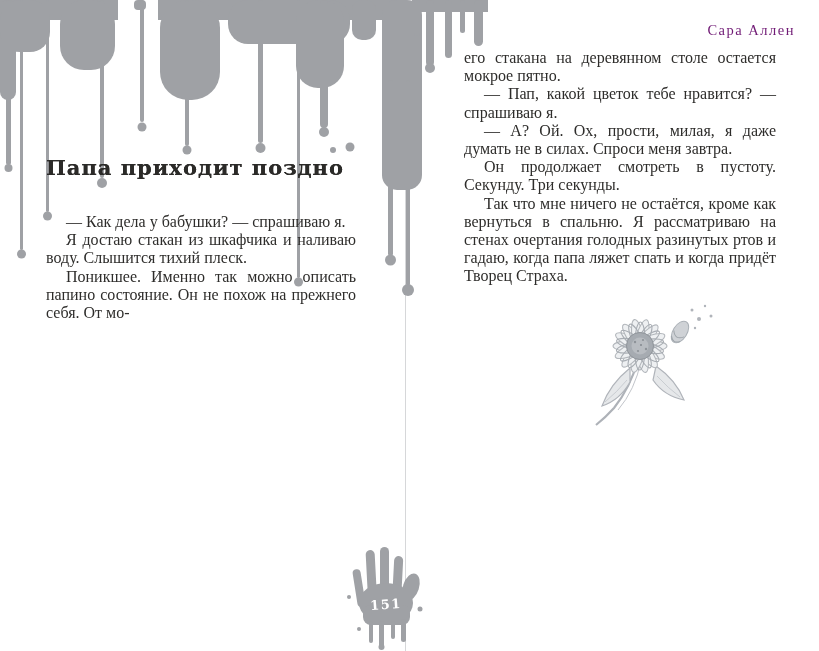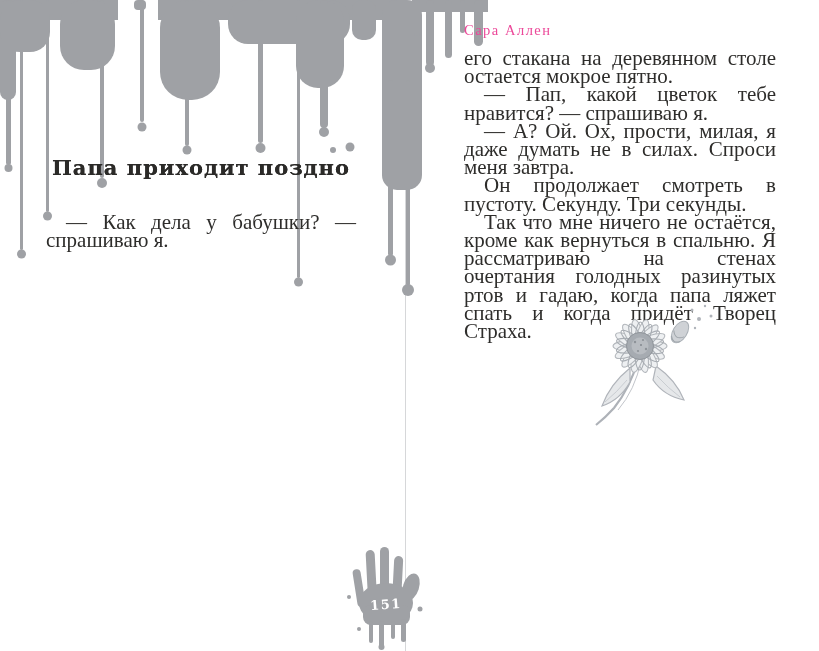--- a/index.html
+++ b/index.html
@@ -14,31 +14,31 @@
   
   .deco { position:absolute; pointer-events:none; }
   #drips   { left:0;   top:0;   width:500px; height:300px; }
   #handprint { left:345px; top:547px; width:80px; height:104px; }
   #sunflower { left:572px; top:288px; width:150px; height:140px; }
 
   
   .left-content { position:absolute; left:46px; top:155px; width:310px; }
   .chapter-title { font-family:"DejaVu Serif","Liberation Serif",serif;
                    font-weight:700; font-size:21px; letter-spacing:1px;
-                   color:#2b2a28; text-align:center; margin-bottom:33px;
+                   color:#2b2a28; margin-bottom:33px;
                    text-shadow:0 0 0.4px #2b2a28; }
 
   
-  .running-header { position:absolute; left:464px; top:22px; width:312px;
-                    text-align:left; font-size:14.5px; letter-spacing:1.5px;
-                    color:#ec4899; }
+  .running-header { position:absolute; left:483px; top:22px; width:312px;
+                    text-align:right; font-size:14.5px; letter-spacing:1.5px;
+                    color:#701a75; }
   .right-content { position:absolute; left:464px; top:49px; width:312px; }
 
   
-  .para { font-size:21px; line-height:18.2px; color:#2e2d2b;
+  .para { font-size:16px; line-height:18.2px; color:#2e2d2b;
           text-align:justify; text-indent:20px; }
   .para.no-indent { text-indent:0; }
 
   svg text.pagenum { font-family:"DejaVu Serif","Liberation Serif",serif;
                      font-weight:700; font-size:13px; letter-spacing:1.5px;
                      fill:#ffffff; }
 </style>
 </head>
 <body>
 
@@ -96,20 +96,22 @@
       <rect x="460" y="0" width="5" height="33" rx="2.5"></rect>
       <rect x="474" y="0" width="9" height="46" rx="4.5"></rect>
     </g>
   </svg>
 
   <section>
     <div class="left-content">
       <h1 class="chapter-title">Папа приходит поздно</h1>
       <div>
           <p class="para">— Как дела у бабушки? — спрашиваю я.</p>
+          <p class="para">Я достаю стакан из шкафчика и наливаю воду. Слышится тихий плеск.</p>
+          <p class="para">Поникшее. Именно так можно описать папино состояние. Он не похож на прежнего себя. От мо-</p>
         </div>
     </div>
 
     <svg id="handprint" class="deco" viewBox="0 0 80 104" aria-hidden="true">
       <g fill="#9fa1a5">
         <rect x="10" y="22" width="8" height="38" rx="4" transform="rotate(-9 14 41)"></rect>
         <rect x="22" y="3" width="9" height="58" rx="4.5" transform="rotate(-3 26 32)"></rect>
         <rect x="35" y="0" width="9" height="62" rx="4.5"></rect>
         <rect x="48" y="9" width="9" height="53" rx="4.5" transform="rotate(3 52 35)"></rect>
         <ellipse cx="66" cy="40" rx="8" ry="14" transform="rotate(18 66 40)"></ellipse>

